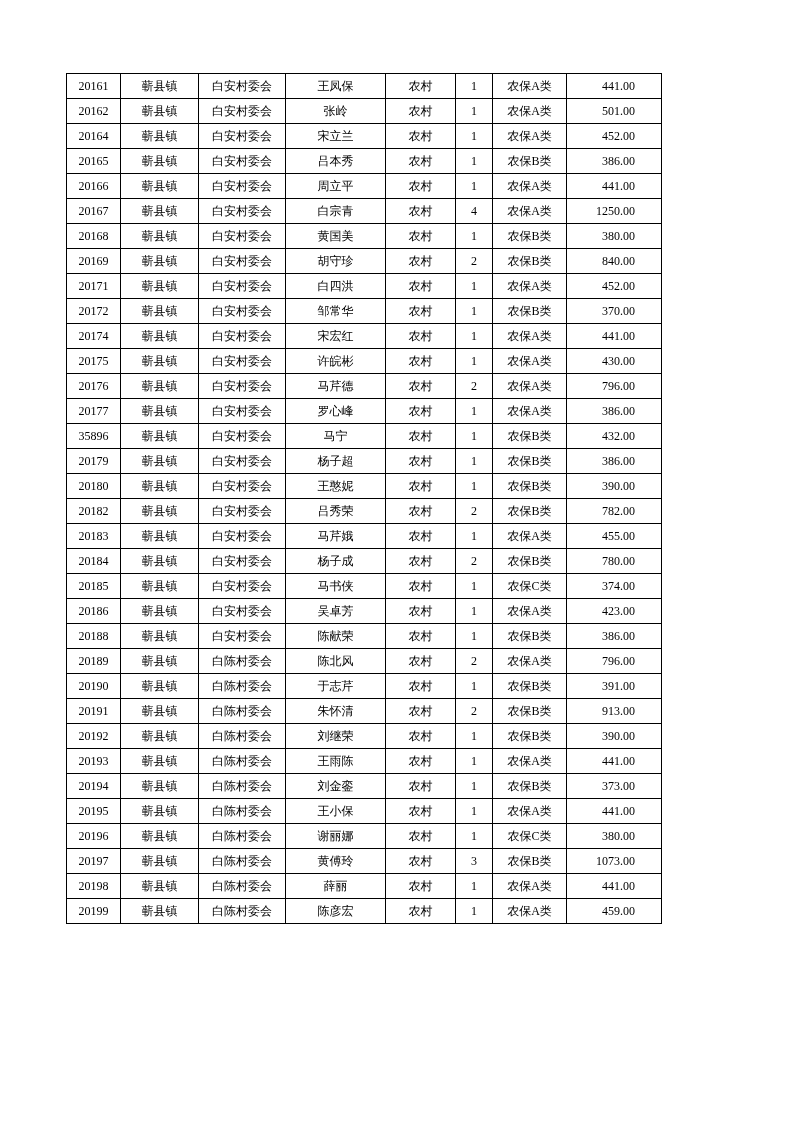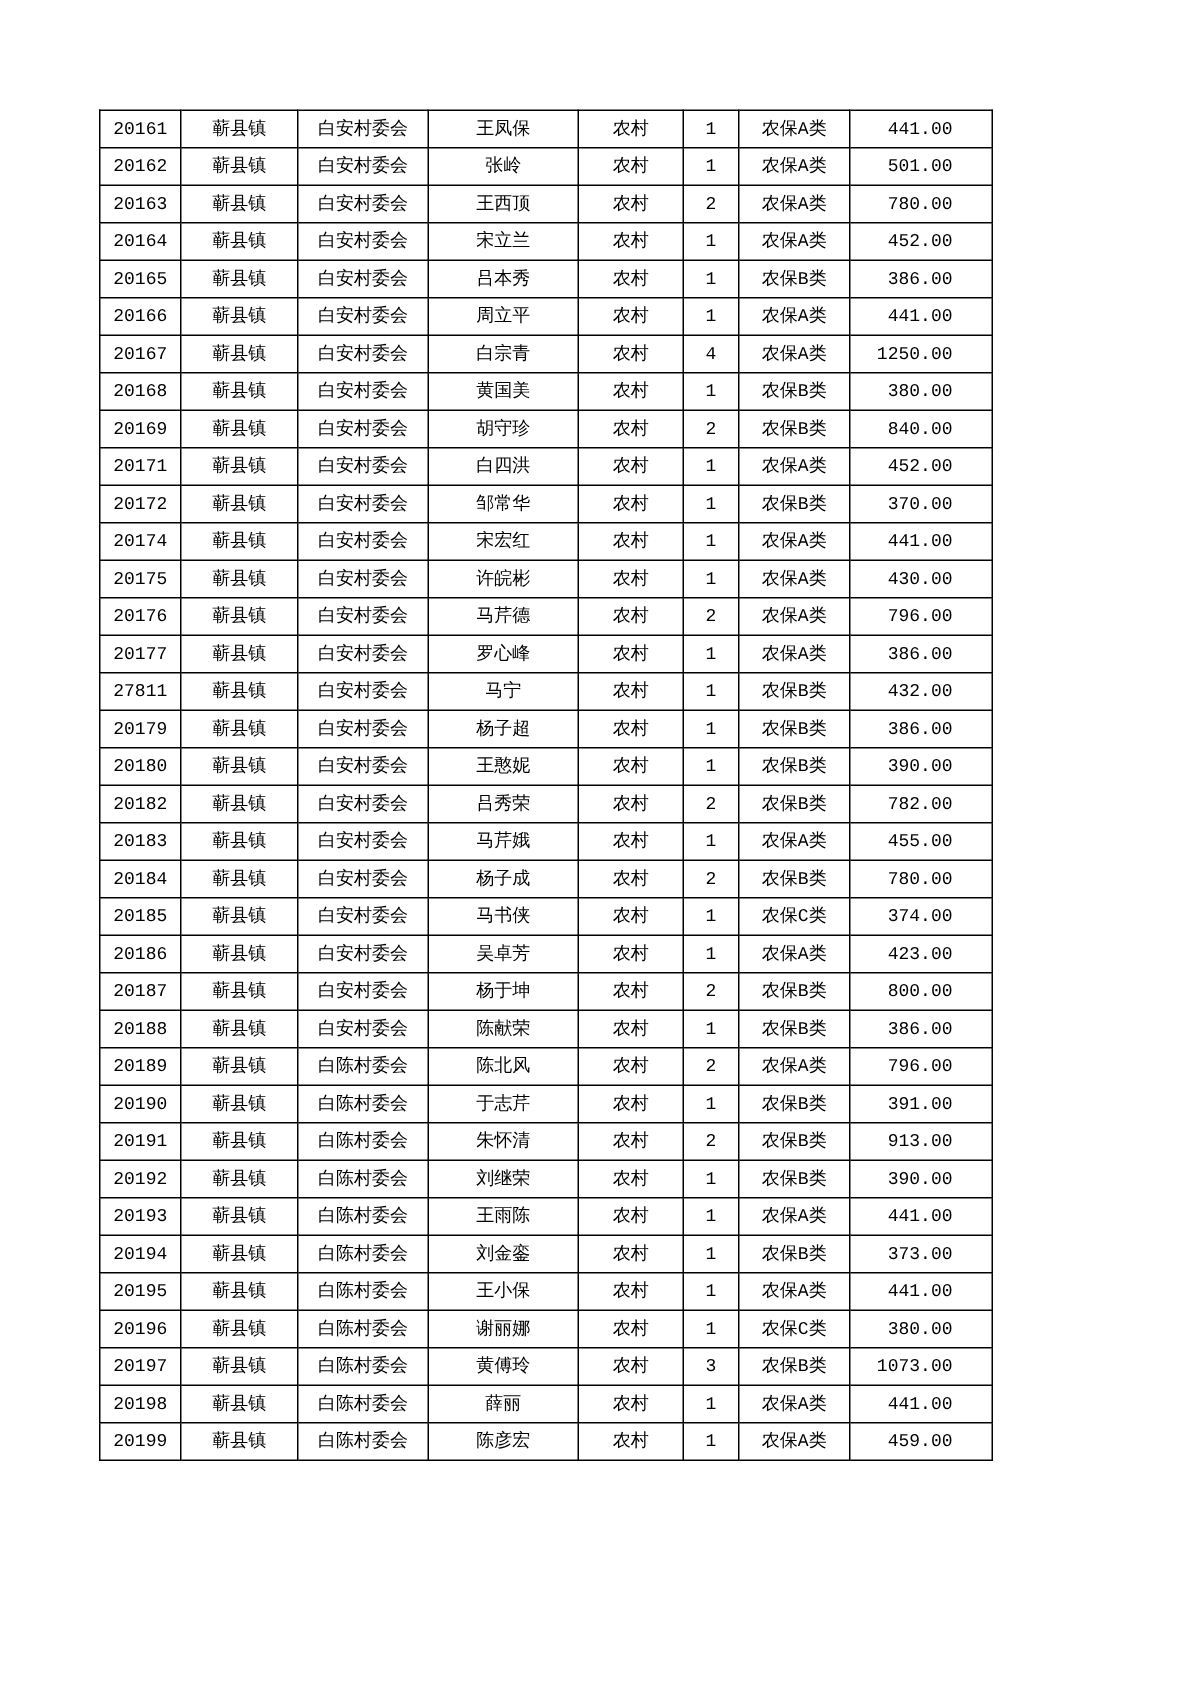--- a/index.html
+++ b/index.html
@@ -5,21 +5,21 @@
   html, body {
     margin: 0;
     padding: 0;
     background: #ffffff;
   }
   .page {
     position: relative;
     width: 793px;
     height: 1122px;
     background: #ffffff;
-    font-family: Liberation Mono, monospace;
+    font-family: Liberation Serif, serif;
     overflow: hidden;
   }
   table.roster {
     position: absolute;
     left: 66px;
     top: 73px;
     border-collapse: collapse;
     table-layout: fixed;
   }
   table.roster td {
@@ -77,30 +77,20 @@
           <td class="col-id">20162</td>
           <td class="col-town">蕲县镇</td>
           <td class="col-village">白安村委会</td>
           <td class="col-name">张岭</td>
           <td class="col-area">农村</td>
           <td class="col-count">1</td>
           <td class="col-category">农保A类</td>
           <td class="col-amount">501.00</td>
         </tr>
         <tr>
-          <td class="col-id">20163</td>
-          <td class="col-town">蕲县镇</td>
-          <td class="col-village">白安村委会</td>
-          <td class="col-name">王西顶</td>
-          <td class="col-area">农村</td>
-          <td class="col-count">2</td>
-          <td class="col-category">农保A类</td>
-          <td class="col-amount">780.00</td>
-        </tr>
-        <tr>
           <td class="col-id">20164</td>
           <td class="col-town">蕲县镇</td>
           <td class="col-village">白安村委会</td>
           <td class="col-name">宋立兰</td>
           <td class="col-area">农村</td>
           <td class="col-count">1</td>
           <td class="col-category">农保A类</td>
           <td class="col-amount">452.00</td>
         </tr>
         <tr>
@@ -207,21 +197,21 @@
           <td class="col-id">20177</td>
           <td class="col-town">蕲县镇</td>
           <td class="col-village">白安村委会</td>
           <td class="col-name">罗心峰</td>
           <td class="col-area">农村</td>
           <td class="col-count">1</td>
           <td class="col-category">农保A类</td>
           <td class="col-amount">386.00</td>
         </tr>
         <tr>
-          <td class="col-id">27811</td>
+          <td class="col-id">35896</td>
           <td class="col-town">蕲县镇</td>
           <td class="col-village">白安村委会</td>
           <td class="col-name">马宁</td>
           <td class="col-area">农村</td>
           <td class="col-count">1</td>
           <td class="col-category">农保B类</td>
           <td class="col-amount">432.00</td>
         </tr>
         <tr>
           <td class="col-id">20179</td>
@@ -285,30 +275,20 @@
         </tr>
         <tr>
           <td class="col-id">20186</td>
           <td class="col-town">蕲县镇</td>
           <td class="col-village">白安村委会</td>
           <td class="col-name">吴卓芳</td>
           <td class="col-area">农村</td>
           <td class="col-count">1</td>
           <td class="col-category">农保A类</td>
           <td class="col-amount">423.00</td>
-        </tr>
-        <tr>
-          <td class="col-id">20187</td>
-          <td class="col-town">蕲县镇</td>
-          <td class="col-village">白安村委会</td>
-          <td class="col-name">杨于坤</td>
-          <td class="col-area">农村</td>
-          <td class="col-count">2</td>
-          <td class="col-category">农保B类</td>
-          <td class="col-amount">800.00</td>
         </tr>
         <tr>
           <td class="col-id">20188</td>
           <td class="col-town">蕲县镇</td>
           <td class="col-village">白安村委会</td>
           <td class="col-name">陈献荣</td>
           <td class="col-area">农村</td>
           <td class="col-count">1</td>
           <td class="col-category">农保B类</td>
           <td class="col-amount">386.00</td>

